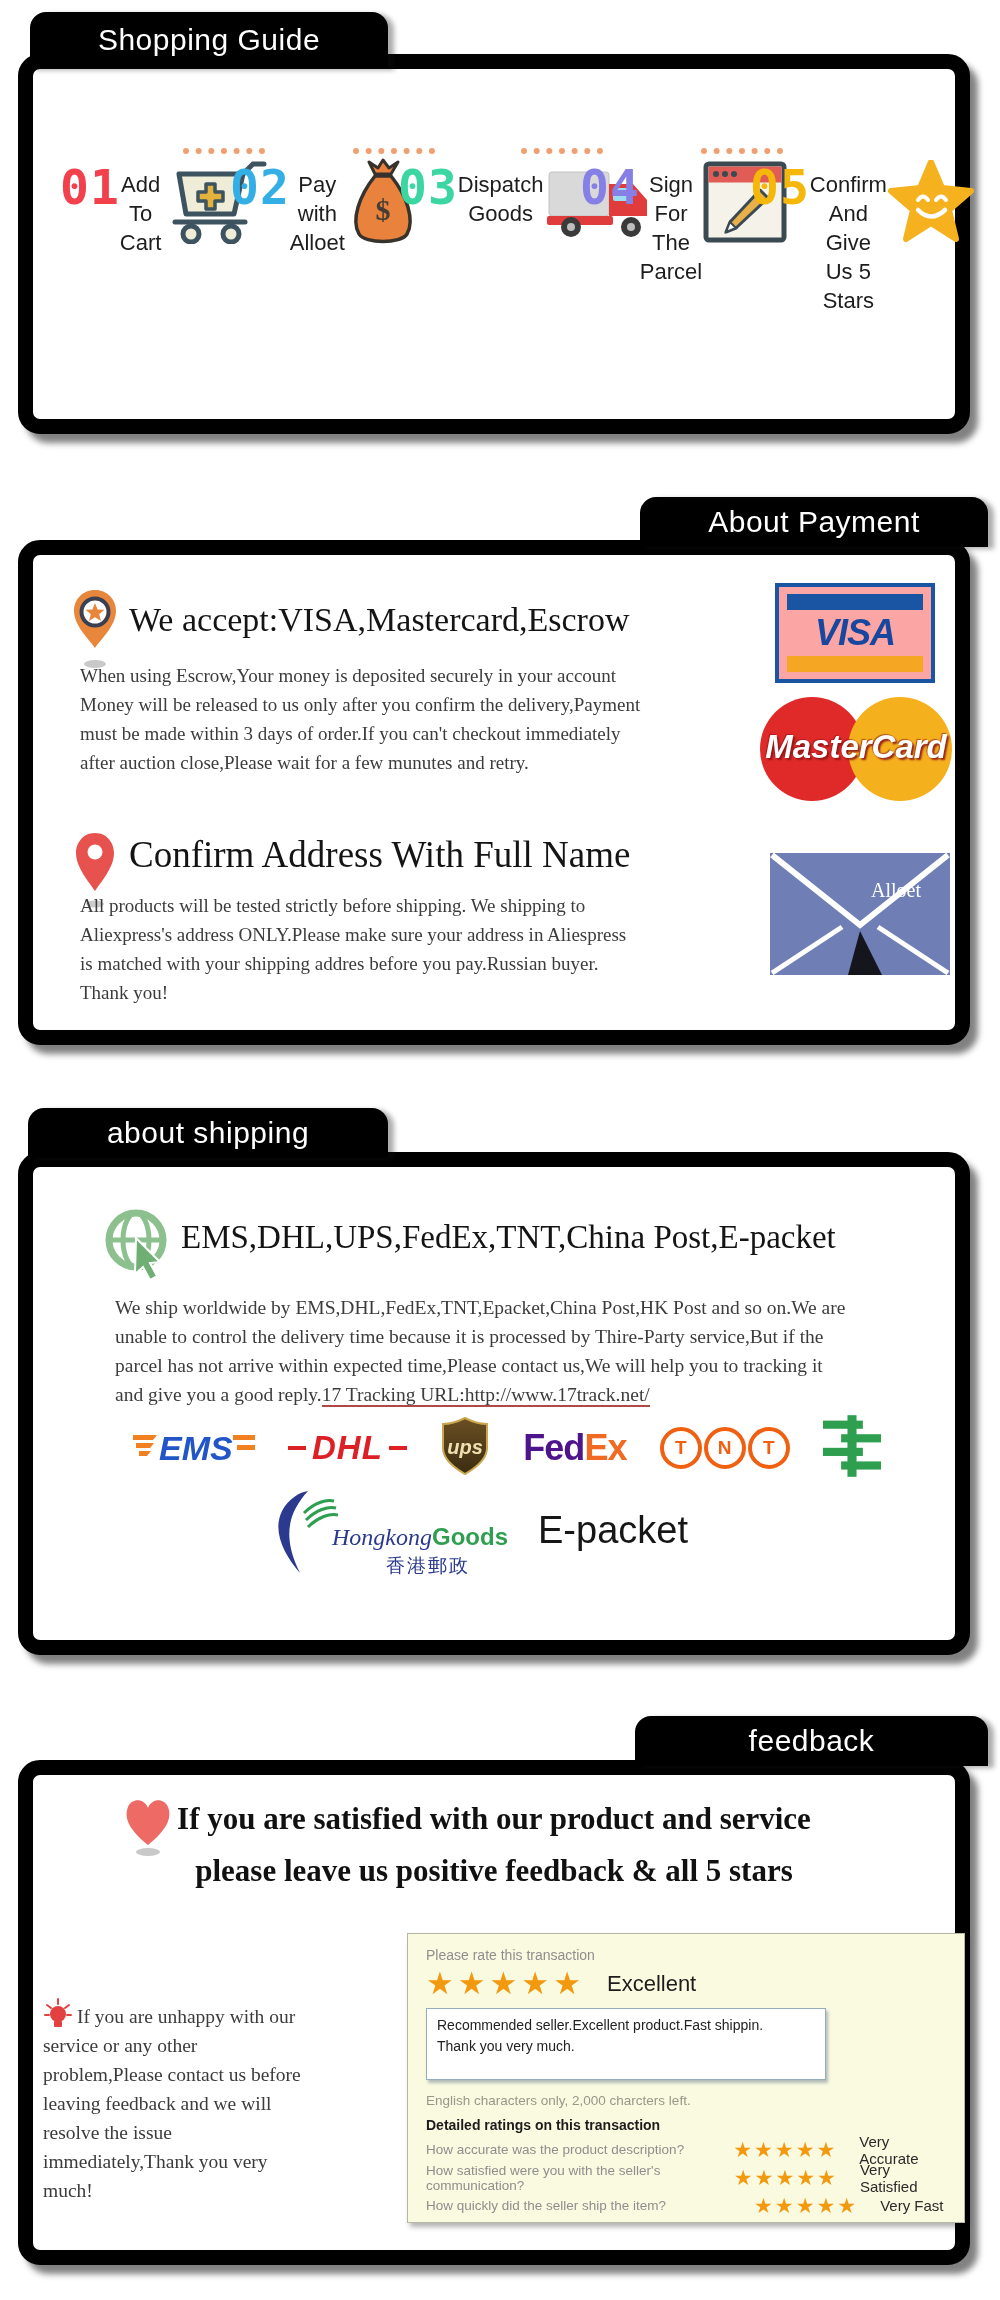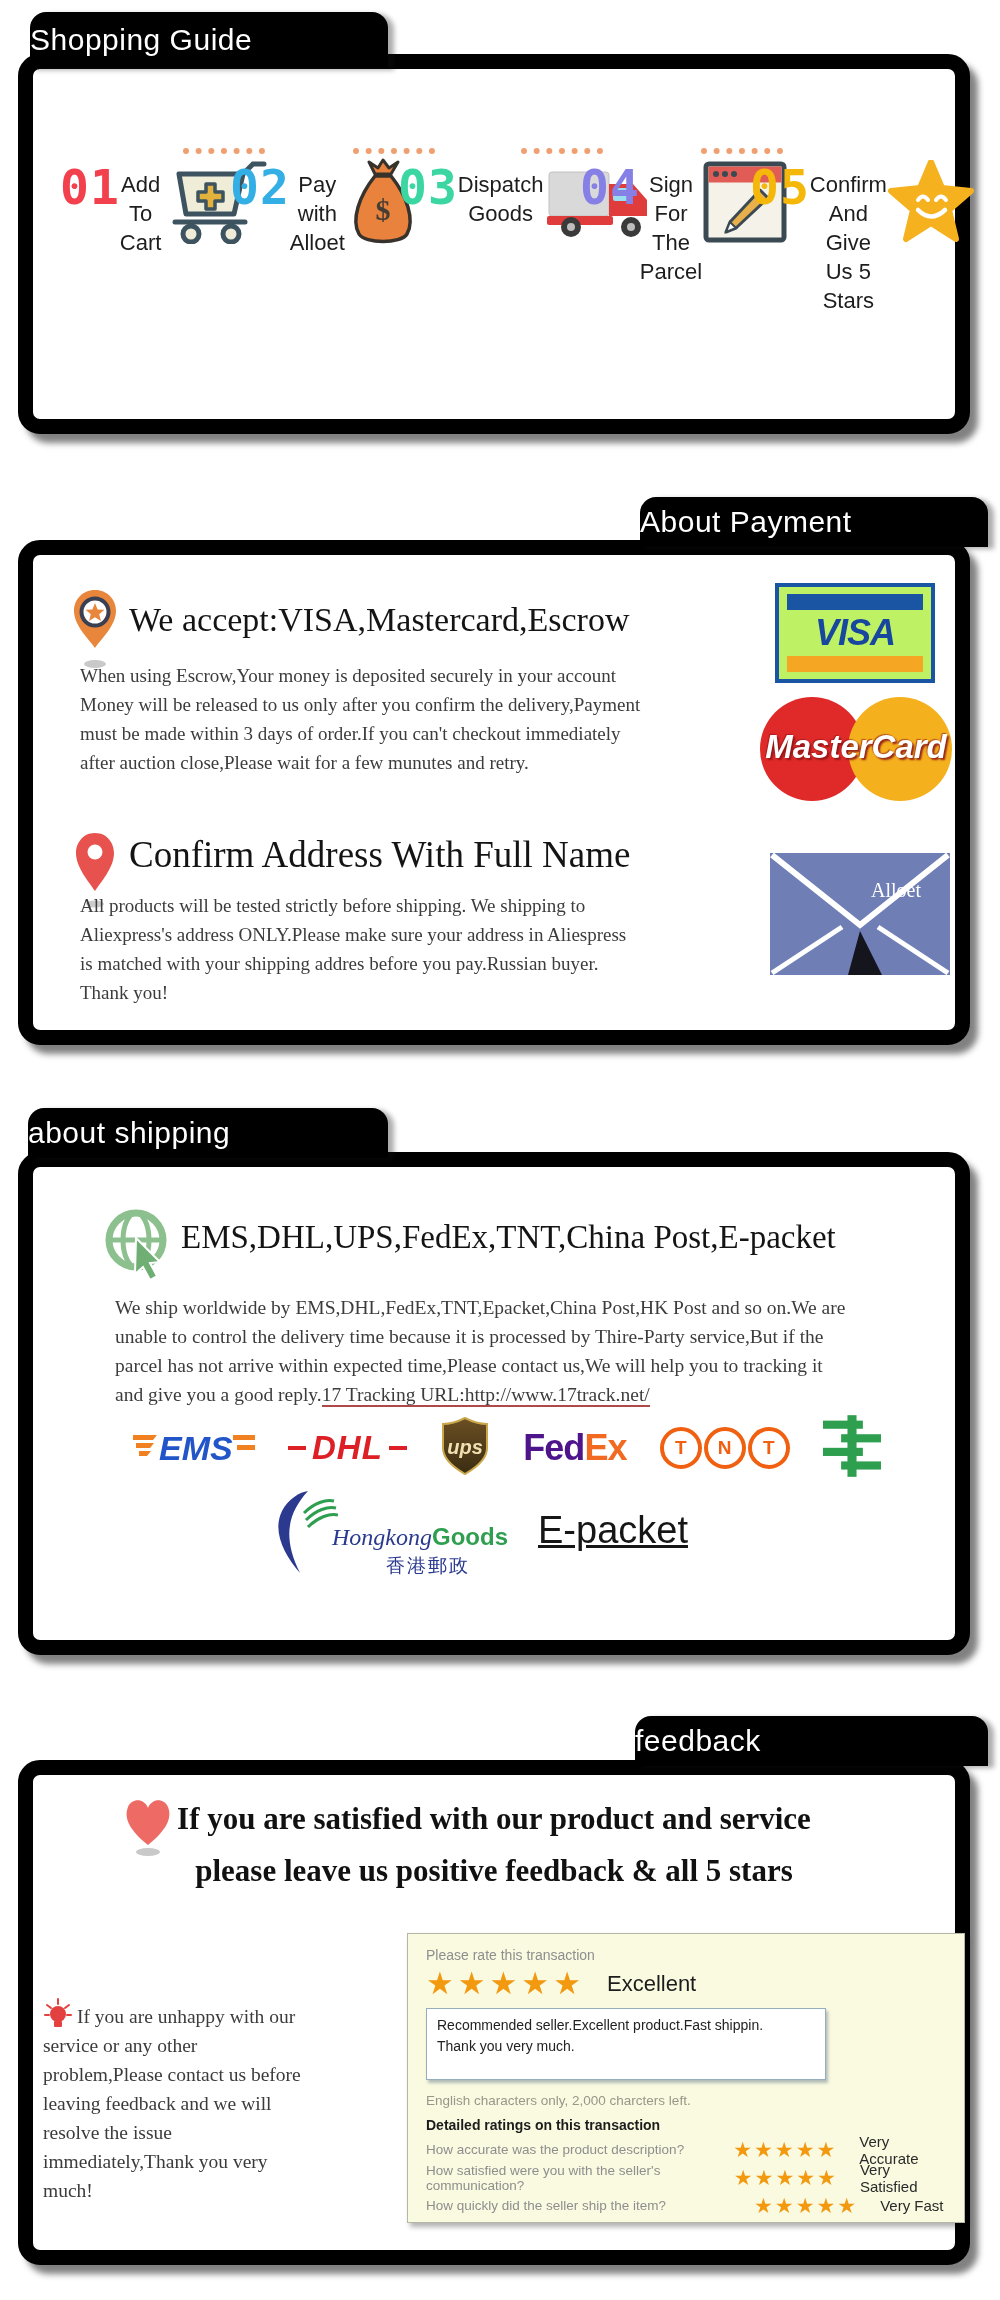--- a/index.html
+++ b/index.html
@@ -1,34 +1,34 @@
 <!DOCTYPE html>
 <html><head>
 <meta charset="utf-8">
 <style>
   html,body{margin:0;padding:0;background:#fff;}
   #canvas{position:relative;width:1000px;height:2300px;background:#fff;overflow:hidden;
           font-family:"Liberation Sans",sans-serif;}
   
-  .tab{position:absolute;background:#000;color:#fff;display:flex;align-items:center;justify-content:flex-start;
+  .tab{position:absolute;background:#000;color:#fff;display:flex;align-items:center;justify-content:center;
        font-size:30px;letter-spacing:.5px;border-radius:16px 16px 0 0;z-index:2;
        box-shadow:6px 2px 5px rgba(20,20,20,.35);}
   .card{position:absolute;background:#fff;border:15px solid #000;border-radius:22px;box-sizing:border-box;
         box-shadow:8px 9px 6px rgba(25,25,25,.55);z-index:1;}
   .heading{position:absolute;font-family:"Liberation Serif",serif;color:#141414;white-space:nowrap;}
   .para{position:absolute;font-family:"Liberation Serif",serif;color:#3c3c3c;}
   .para .line{display:block;white-space:nowrap;}
   
   .step{position:absolute;top:58px;width:160px;display:flex;flex-direction:row;align-items:center;}
   .step .num{font-family:"DejaVu Sans Mono",monospace;font-weight:bold;font-size:48px;line-height:46px;letter-spacing:1px;}
   .step .lbl{margin-top:24px;font-size:22px;line-height:29px;text-align:center;color:#1d1d1d;height:58px;}
   .step .icon{margin-top:30px;height:90px;display:flex;align-items:center;justify-content:center;}
   .dots{position:absolute;top:79px;width:82px;border-top:6px dotted #F0A070;}
   
-  .visa-box{position:absolute;width:160px;height:100px;border:4px solid #1a55a3;background:#bef264;box-sizing:border-box;
+  .visa-box{position:absolute;width:160px;height:100px;border:4px solid #1a55a3;background:#fca5a5;box-sizing:border-box;
             display:flex;flex-direction:column;justify-content:space-between;padding:7px 8px;}
   .visa-bar-top{height:16px;background:#1a55a3;}
   .visa-bar-bot{height:16px;background:#F5A623;}
   .visa-word{text-align:center;font-style:italic;font-weight:bold;font-size:36px;line-height:36px;color:#17479e;
              font-family:"Liberation Sans",sans-serif;letter-spacing:-1px;}
   .mc-box{position:absolute;width:192px;height:118px;}
   .mc-circle{position:absolute;width:104px;height:104px;border-radius:50%;top:7px;}
   .mc-red{left:0;background:#E02A2A;}
   .mc-yel{left:88px;background:#F5B01E;}
   .mc-word{position:absolute;top:38px;left:0;width:192px;text-align:center;color:#fff;font-style:italic;font-weight:bold;
@@ -36,21 +36,21 @@
   .env-box{position:absolute;width:180px;height:122px;}
   
   .link{border-bottom:2px solid #b04848;cursor:pointer;}
   .logo-row{position:absolute;display:flex;align-items:center;justify-content:space-between;}
   .logo-ems,.logo-dhl{font-style:italic;font-weight:900;white-space:nowrap;}
   .logo-fedex{font-weight:bold;font-size:36px;letter-spacing:-1px;white-space:nowrap;}
   .fed{color:#4D148C;} .ex{color:#F26A21;}
   .tnt{display:flex;gap:2px;}
   .tnt span{width:34px;height:34px;border:4px solid #F06010;border-radius:50%;display:flex;align-items:center;
             justify-content:center;color:#F06010;font-weight:900;font-size:19px;background:#fff;}
-  .epacket{position:absolute;font-size:38px;color:#161616;text-decoration:underline;}
+  .epacket{position:absolute;font-size:38px;color:#161616;}
   .hk{position:absolute;}
   .hk-line1{position:absolute;left:64px;top:36px;white-space:nowrap;}
   .hk-hong{font-family:"Liberation Serif",serif;font-style:italic;font-size:24px;color:#2B3A8F;}
   .hk-post{font-weight:bold;font-size:24px;color:#2E9E4F;}
   .hk-cjk{position:absolute;left:118px;top:66px;font-size:19px;color:#2B3A8F;letter-spacing:2px;}
   
   .fb-head{position:absolute;left:0;width:922px;text-align:center;font-family:"Liberation Serif",serif;
            font-weight:bold;font-size:31px;color:#111;}
   .fb-left{position:absolute;font-family:"Liberation Serif",serif;font-size:19.5px;line-height:29px;color:#3b3b3b;}
   .panel{position:absolute;width:558px;height:290px;background:#FAFAE1;border:1px solid #b6b6a4;box-sizing:border-box;

